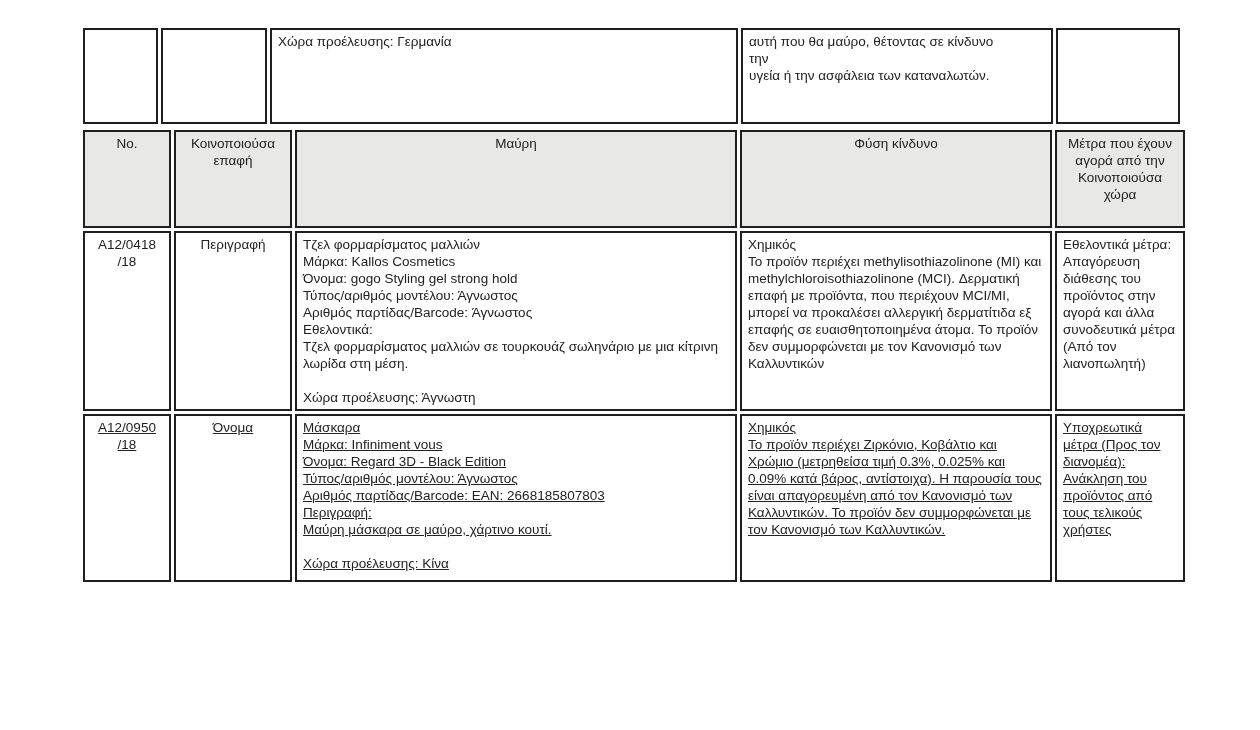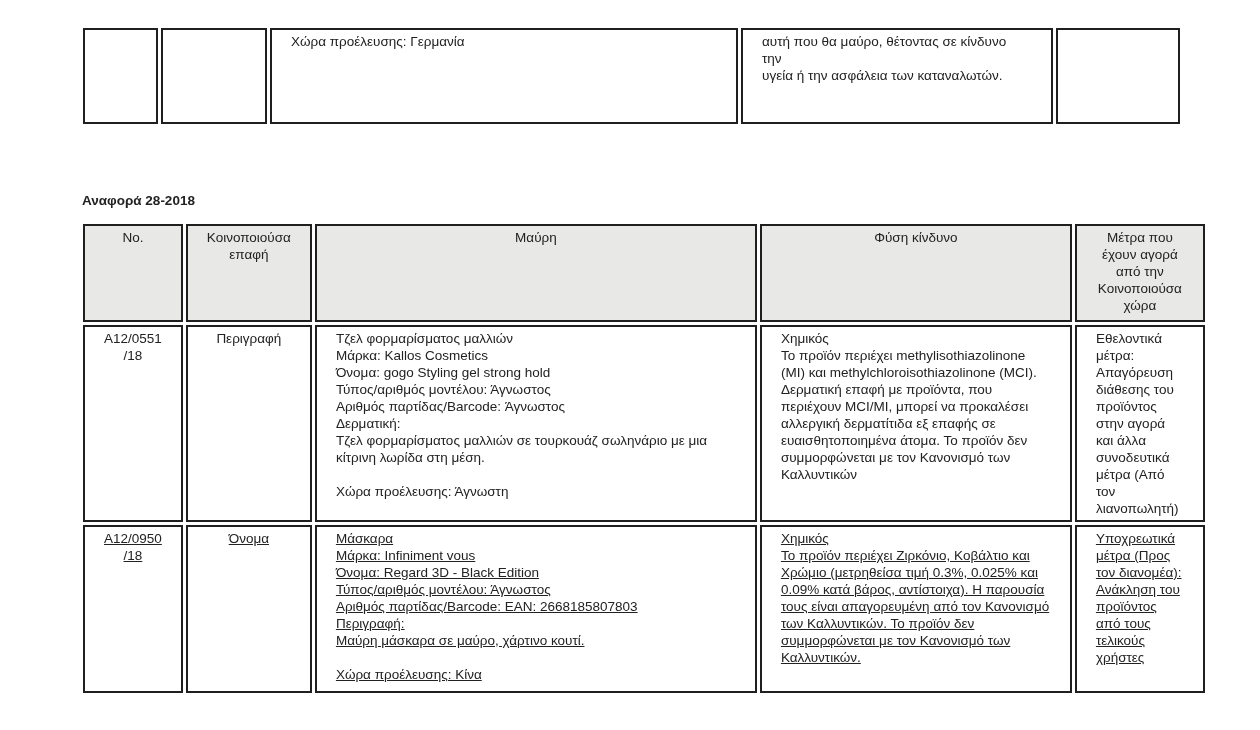--- a/index.html
+++ b/index.html
@@ -22,21 +22,21 @@
   table.doc-table {
     border-collapse: separate;
     border-spacing: 3px;
     table-layout: fixed;
   }
   table.doc-table td {
     border: 2px solid #1f1f1f;
     vertical-align: top;
     font-size: 13.5px;
     line-height: 17px;
-    padding: 3px 19px;
+    padding: 3px 6px;
     white-space: pre-line;
     overflow: hidden;
     word-wrap: break-word;
   }
   table.doc-table td.header-cell {
     background: #e8e8e6;
     text-align: center;
   }
   td.center { text-align: center; }
   .report-title {
@@ -70,48 +70,47 @@
       <td class="center"></td>
       <td>Χώρα προέλευσης: Γερμανία</td>
       <td>αυτή που θα μαύρο, θέτοντας σε κίνδυνο
 την
 υγεία ή την ασφάλεια των καταναλωτών.</td>
       <td></td>
     </tr>
   </tbody>
     </table>
 
-  <div class="report-title">Αναφορά 28-2018</div>
 
   <table class="doc-table">
     <colgroup>
       <col style="width:88px">
       <col style="width:118px">
       <col style="width:442px">
       <col style="width:312px">
       <col style="width:130px">
     </colgroup>
     <tbody>
         <tr class="header-row">
       <td class="header-cell">No.</td>
       <td class="header-cell">Κοινοποιούσα επαφή</td>
       <td class="header-cell">Μαύρη</td>
       <td class="header-cell">Φύση κίνδυνο</td>
       <td class="header-cell">Μέτρα που έχουν αγορά από την Κοινοποιούσα χώρα</td>
     </tr>
     <tr class="row-1">
-      <td class="center">A12/0551
+      <td class="center">A12/0418
 /18</td>
       <td class="center">Περιγραφή</td>
       <td>Τζελ φορμαρίσματος μαλλιών
 Μάρκα: Kallos Cosmetics
 Όνομα: gogo Styling gel strong hold
 Τύπος/αριθμός μοντέλου: Άγνωστος
 Αριθμός παρτίδας/Barcode: Άγνωστος
-Δερματική:
+Εθελοντικά:
 Τζελ φορμαρίσματος μαλλιών σε τουρκουάζ σωληνάριο με μια κίτρινη λωρίδα στη μέση.
 
 Χώρα προέλευσης: Άγνωστη</td>
       <td>Χημικός
 Το προϊόν περιέχει methylisothiazolinone (MI) και methylchloroisothiazolinone (MCI). Δερματική επαφή με προϊόντα, που περιέχουν MCI/MI, μπορεί να προκαλέσει αλλεργική δερματίτιδα εξ επαφής σε ευαισθητοποιημένα άτομα. Το προϊόν δεν συμμορφώνεται με τον Κανονισμό των Καλλυντικών</td>
       <td>Εθελοντικά μέτρα:
 Απαγόρευση διάθεσης του προϊόντος στην αγορά και άλλα συνοδευτικά μέτρα (Από τον λιανοπωλητή)</td>
     </tr>
     <tr class="row-2">
       <td class="center">A12/0950

